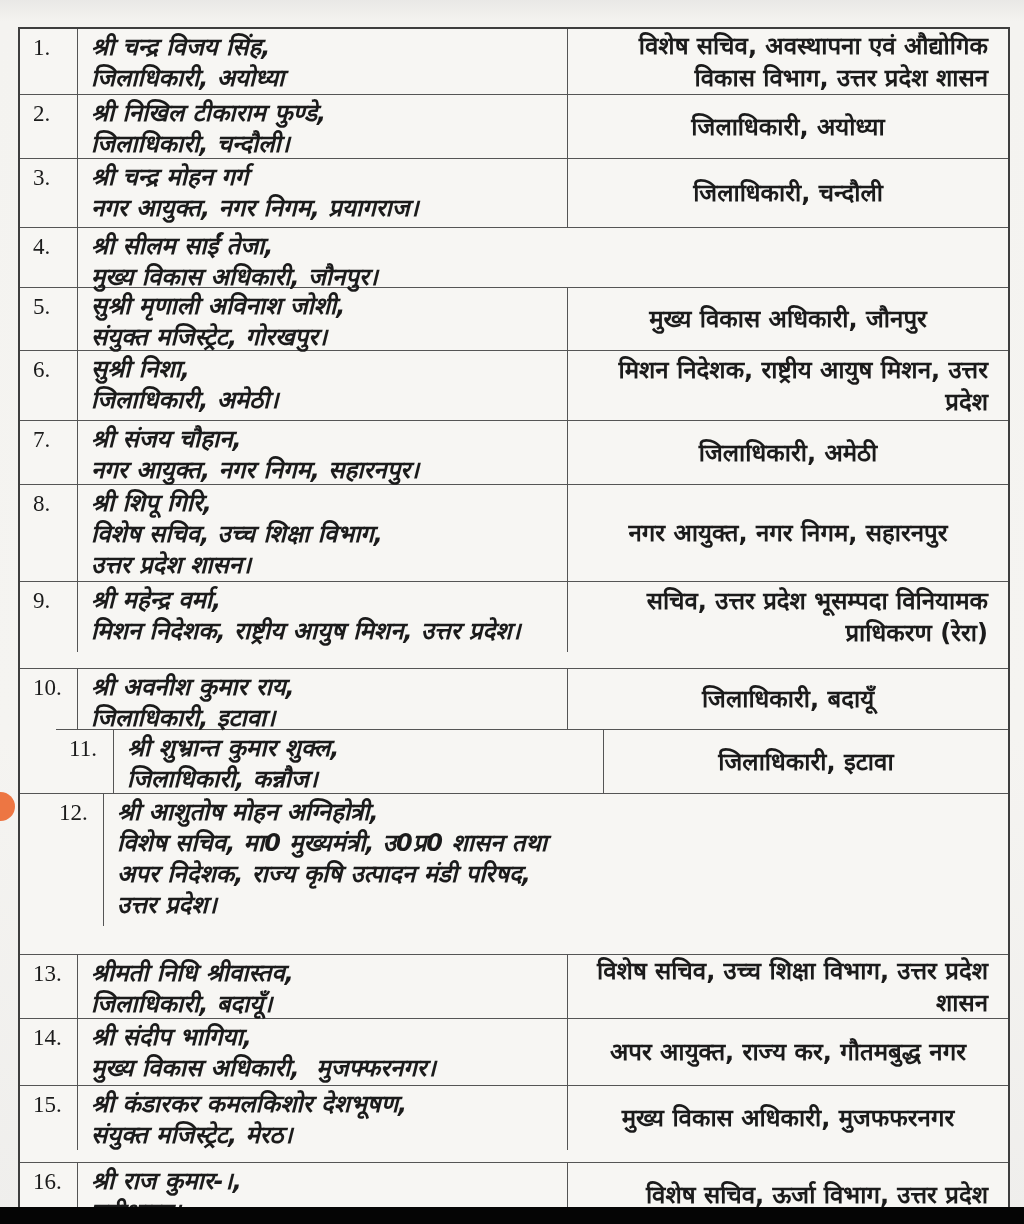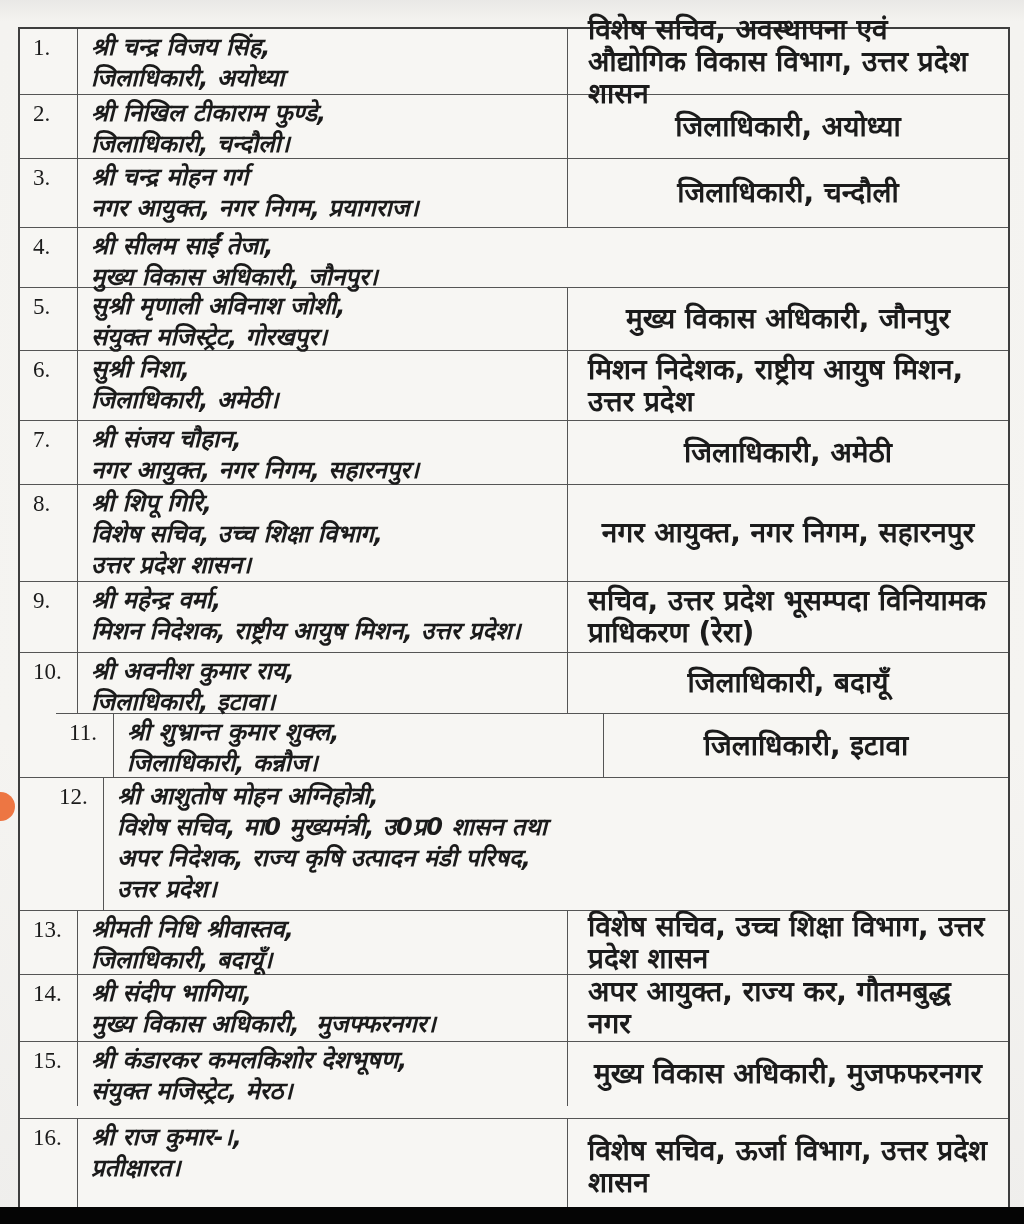--- a/index.html
+++ b/index.html
@@ -34,23 +34,23 @@
     border-left:1px solid #555;
     padding:3px 8px 0 13px;
     font-size:24px;line-height:31px;font-weight:700;
     white-space:pre-wrap;
     font-style:italic;
   }
   .posting{
     flex:1 1 auto;
     border-left:1px solid #555;
     display:flex;align-items:center;justify-content:center;
-    text-align:left;
+    text-align:right;
     padding:2px 20px;
-    font-size:28px;line-height:32px;font-weight:700;
+    font-size:24px;line-height:32px;font-weight:700;
   }
   .orange-dot{
     position:absolute;left:-14px;top:792px;width:29px;height:29px;
     border-radius:50%;
   }
   .bottom-bar{
     position:absolute;left:0;top:1207px;width:1024px;height:17px;
   }
 </style>
 </head>
@@ -111,39 +111,39 @@
           <div>नगर आयुक्त, नगर निगम, सहारनपुर</div>
         </div>
       </div>
       <div class="row" style="height: 71px;">
         <div class="cell sno">9.</div>
         <div class="cell officer"><div>श्री महेन्द्र वर्मा,</div><div>मिशन निदेशक, राष्ट्रीय आयुष मिशन, उत्तर प्रदेश।</div></div>
         <div class="cell posting">
           <div>सचिव, उत्तर प्रदेश भूसम्पदा विनियामक प्राधिकरण (रेरा)</div>
         </div>
       </div>
-      <div class="row" style="height: 61px;">
+      <div class="row" style="height: 61px; margin-top: 16px;">
         <div class="cell sno">10.</div>
         <div class="cell officer"><div>श्री अवनीश कुमार राय,</div><div>जिलाधिकारी, इटावा।</div></div>
         <div class="cell posting">
           <div>जिलाधिकारी, बदायूँ</div>
         </div>
       </div>
       <div class="row" style="height: 64px; margin-left: 36px;">
         <div class="cell sno">11.</div>
         <div class="cell officer"><div>श्री शुभ्रान्त कुमार शुक्ल,</div><div>जिलाधिकारी, कन्नौज।</div></div>
         <div class="cell posting">
           <div>जिलाधिकारी, इटावा</div>
         </div>
       </div>
       <div class="row" style="height: 133px; padding-left: 26px;">
         <div class="cell sno">12.</div>
         <div class="cell officer"><div>श्री आशुतोष मोहन अग्निहोत्री,</div><div>विशेष सचिव, मा0 मुख्यमंत्री, उ0प्र0 शासन तथा</div><div>अपर निदेशक, राज्य कृषि उत्पादन मंडी परिषद,</div><div>उत्तर प्रदेश।</div></div>
       </div>
-      <div class="row" style="height: 64px;">
+      <div class="row" style="height: 64px; margin-top: 28px;">
         <div class="cell sno">13.</div>
         <div class="cell officer"><div>श्रीमती निधि श्रीवास्तव,</div><div>जिलाधिकारी, बदायूँ।</div></div>
         <div class="cell posting">
           <div>विशेष सचिव, उच्च शिक्षा विभाग, उत्तर प्रदेश शासन</div>
         </div>
       </div>
       <div class="row" style="height: 67px;">
         <div class="cell sno">14.</div>
         <div class="cell officer"><div>श्री संदीप भागिया,</div><div>मुख्य विकास अधिकारी,  मुजफ्फरनगर।</div></div>
         <div class="cell posting">

